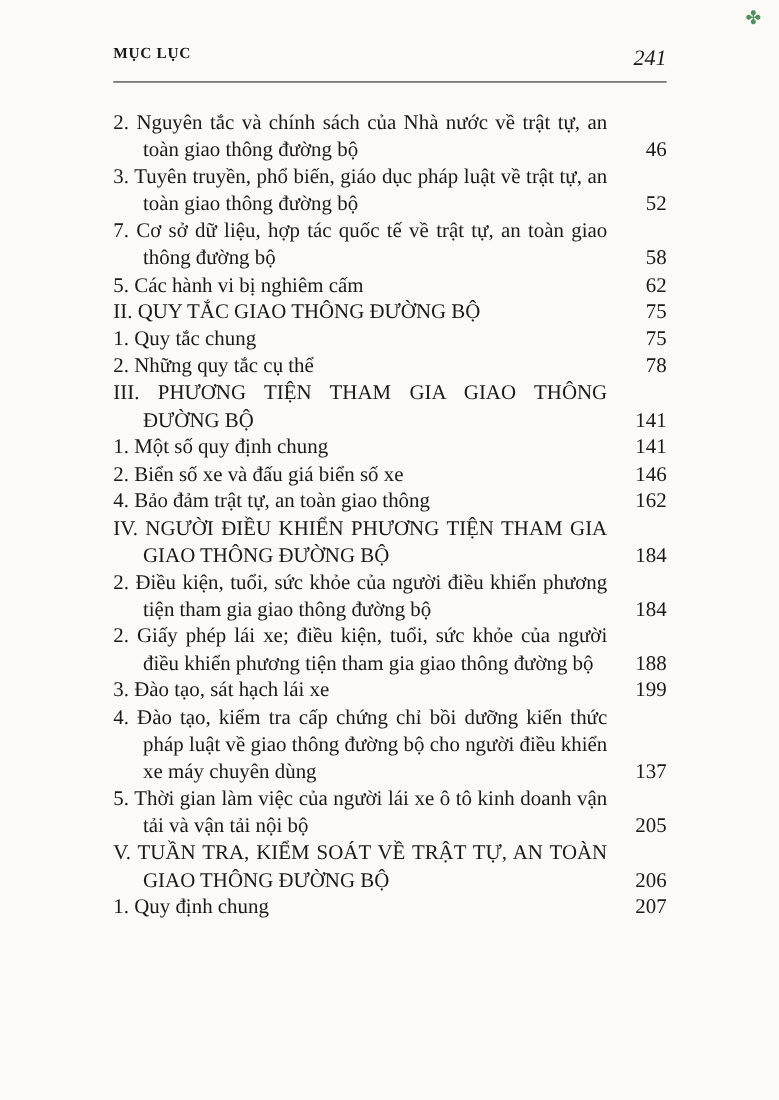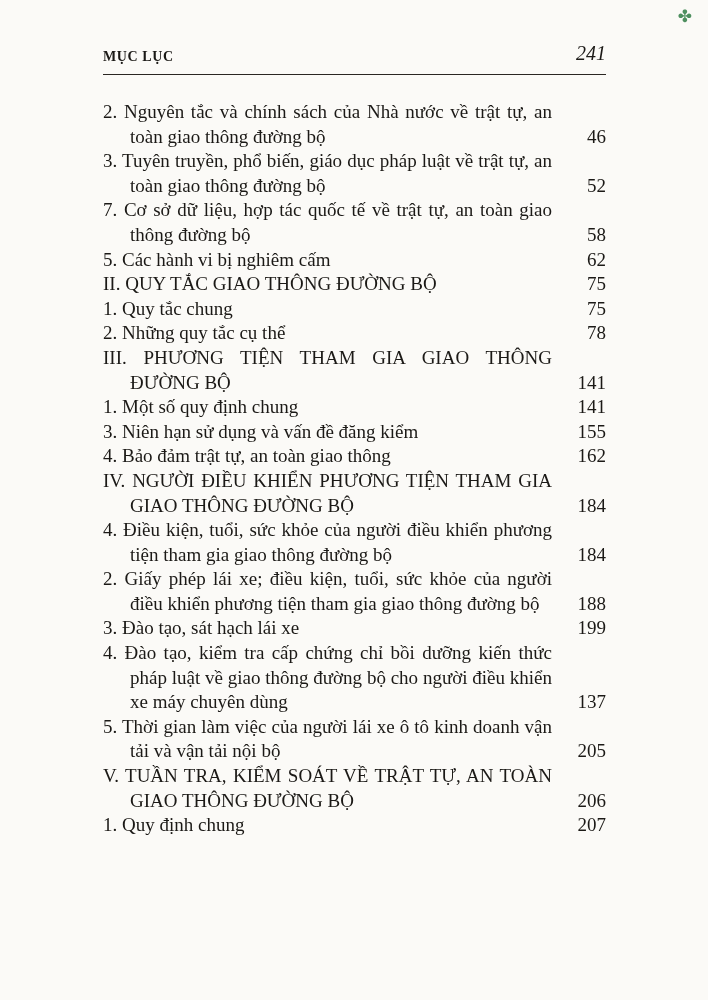--- a/index.html
+++ b/index.html
@@ -28,21 +28,21 @@
     color: #4e8f5f;
     user-select: none;
   }
   .header {
     position: absolute;
     left: 103px;
     top: 42px;
     width: 503px;
     display: flex;
     justify-content: space-between;
-    align-items: flex-end;
+    align-items: flex-start;
     border-bottom: 1.5px solid #2a2622;
     padding-bottom: 9px;
   }
   .header-label {
     font-weight: bold;
     font-size: 14px;
     letter-spacing: 0.6px;
   }
   .header-page {
     font-size: 20px;
@@ -124,38 +124,38 @@
     <div class="entry">
       <div class="entry-text">III. PHƯƠNG TIỆN THAM GIA GIAO THÔNG ĐƯỜNG BỘ</div>
       <div class="entry-page">141</div>
     </div>
 
     <div class="entry">
       <div class="entry-text">1. Một số quy định chung</div>
       <div class="entry-page">141</div>
     </div>
 
+    <div class="entry">
+      <div class="entry-text">2. Biển số xe và đấu giá biển số xe</div>
+      <div class="entry-page">146</div>
+    </div>
 
-    <div class="entry">
-      <div class="entry-text">3. Niên hạn sử dụng và vấn đề đăng kiểm</div>
-      <div class="entry-page">155</div>
-    </div>
 
     <div class="entry">
       <div class="entry-text">4. Bảo đảm trật tự, an toàn giao thông</div>
       <div class="entry-page">162</div>
     </div>
 
     <div class="entry">
       <div class="entry-text">IV. NGƯỜI ĐIỀU KHIỂN PHƯƠNG TIỆN THAM GIA GIAO THÔNG ĐƯỜNG BỘ</div>
       <div class="entry-page">184</div>
     </div>
 
     <div class="entry">
-      <div class="entry-text">4. Điều kiện, tuổi, sức khỏe của người điều khiển phương tiện tham gia giao thông đường bộ</div>
+      <div class="entry-text">2. Điều kiện, tuổi, sức khỏe của người điều khiển phương tiện tham gia giao thông đường bộ</div>
       <div class="entry-page">184</div>
     </div>
 
     <div class="entry">
       <div class="entry-text">2. Giấy phép lái xe; điều kiện, tuổi, sức khỏe của người điều khiển phương tiện tham gia giao thông đường bộ</div>
       <div class="entry-page">188</div>
     </div>
 
     <div class="entry">
       <div class="entry-text">3. Đào tạo, sát hạch lái xe</div>

